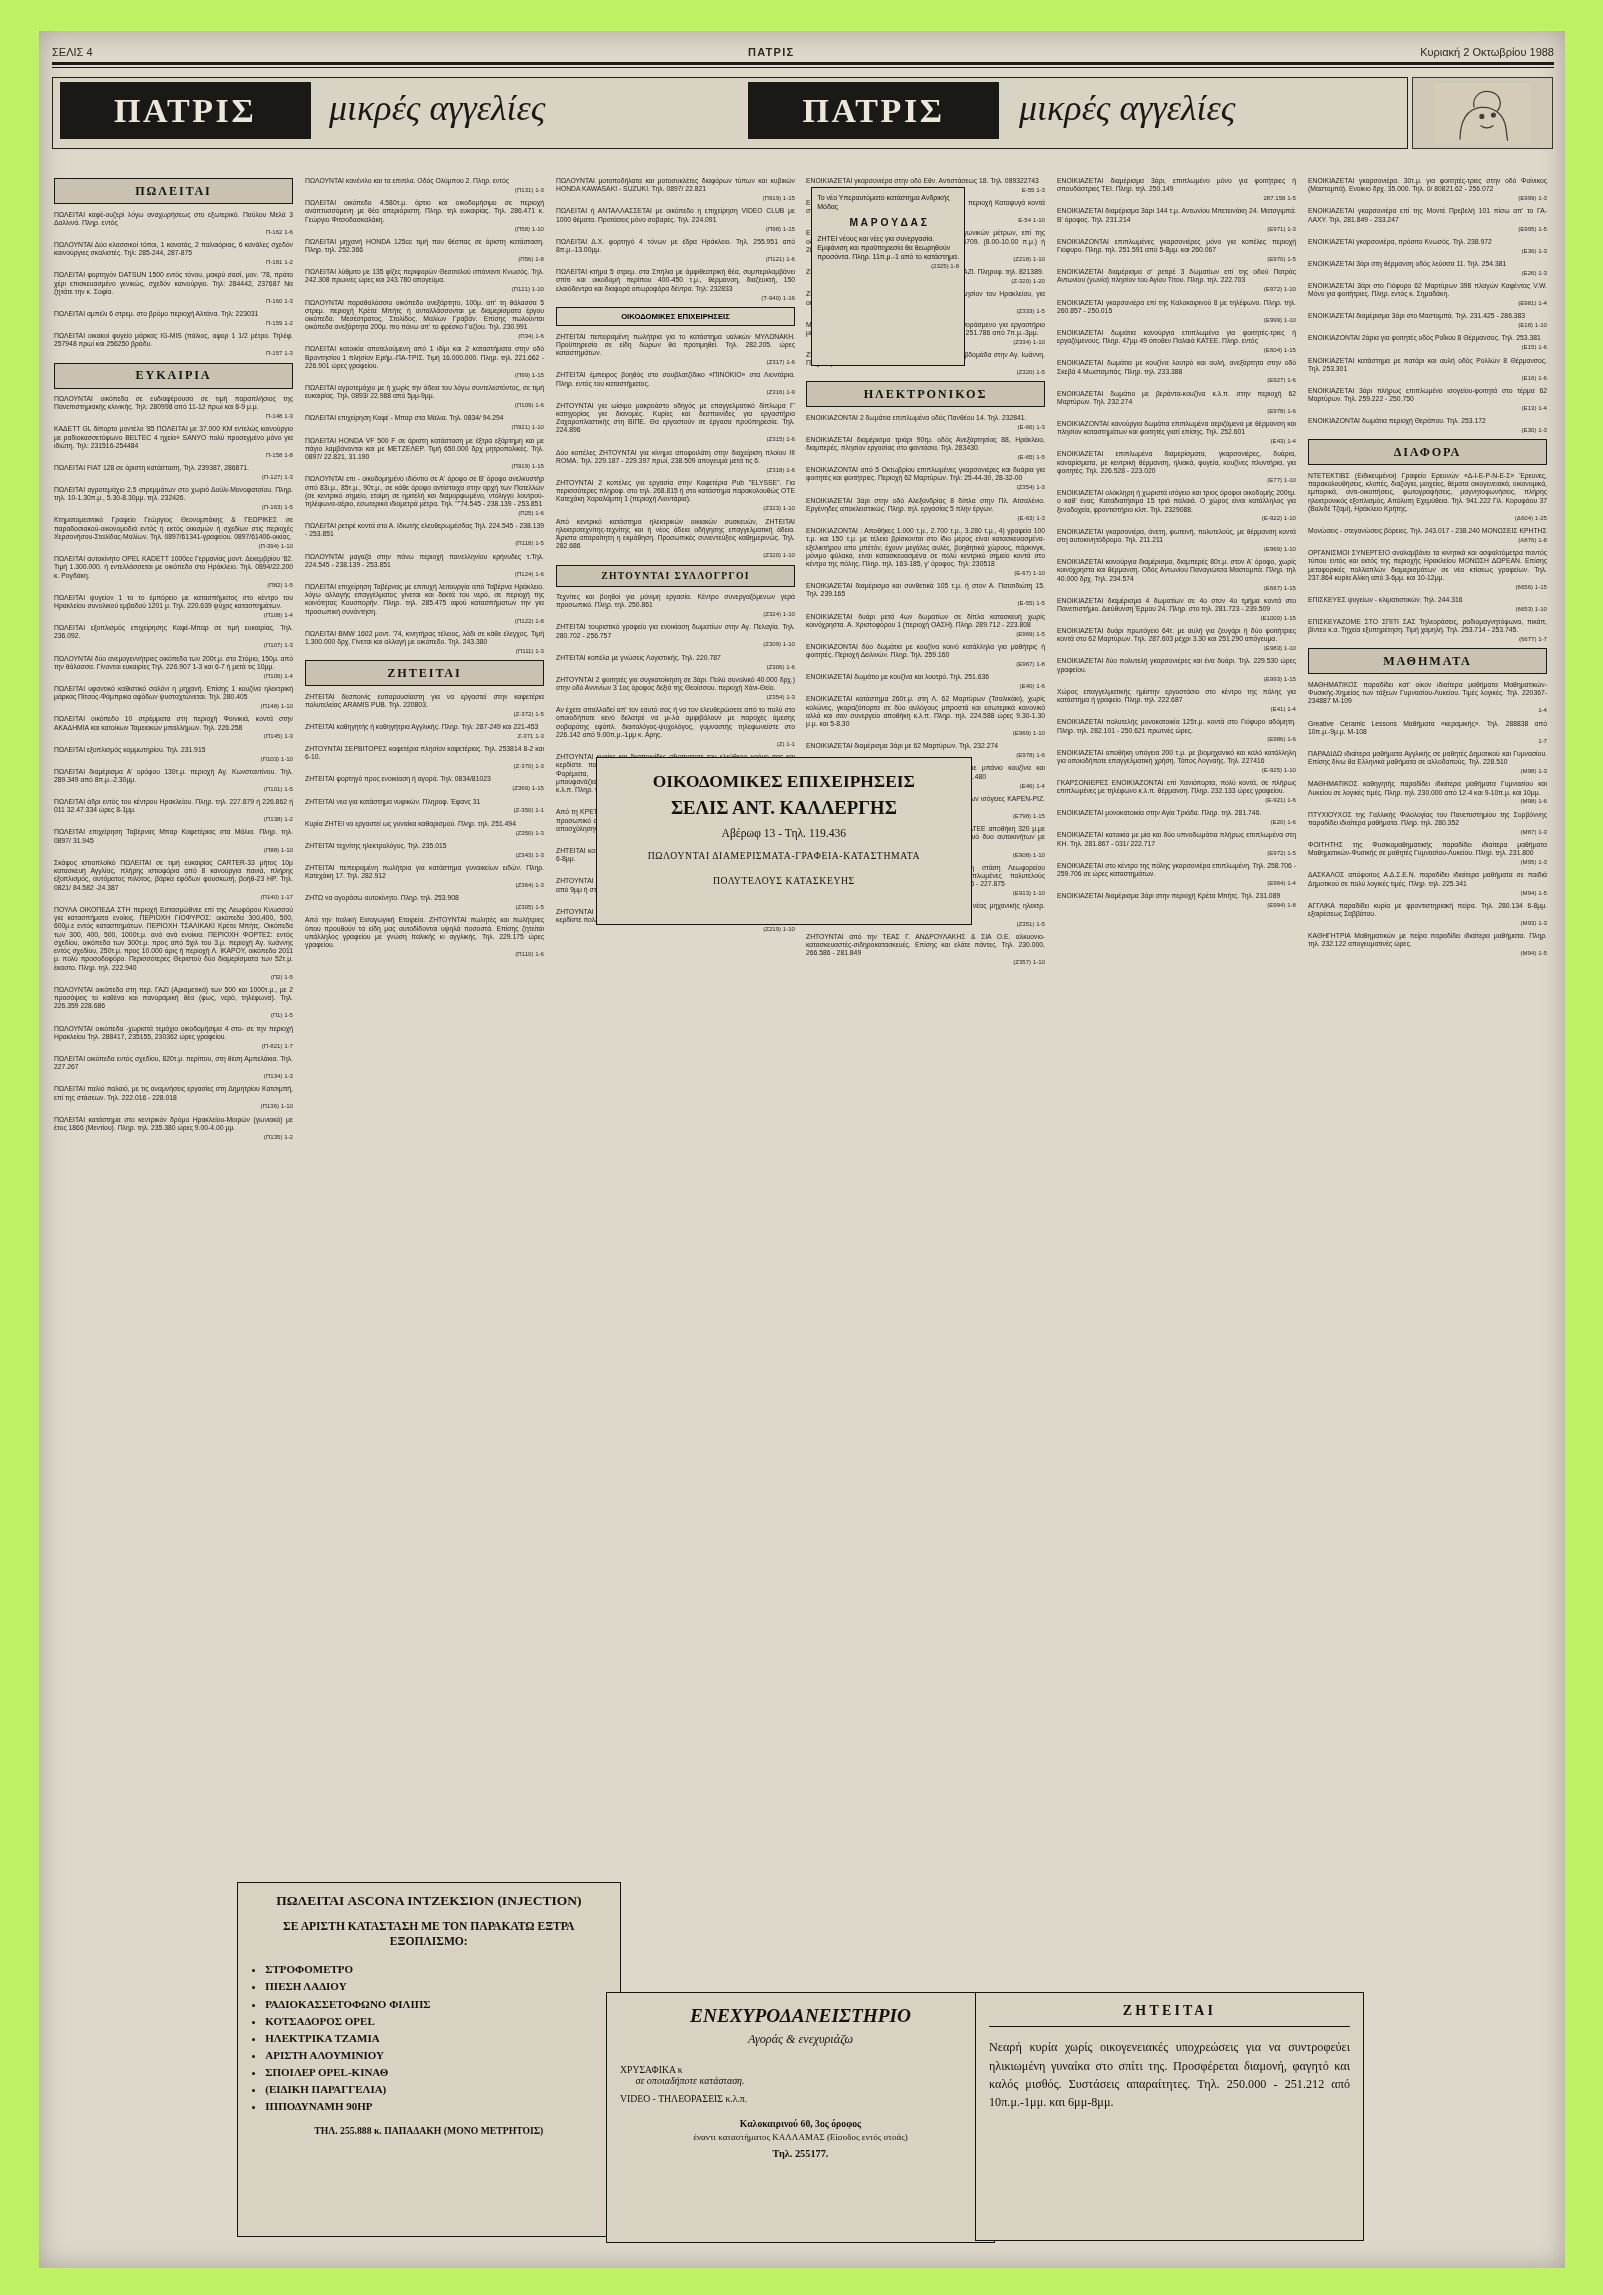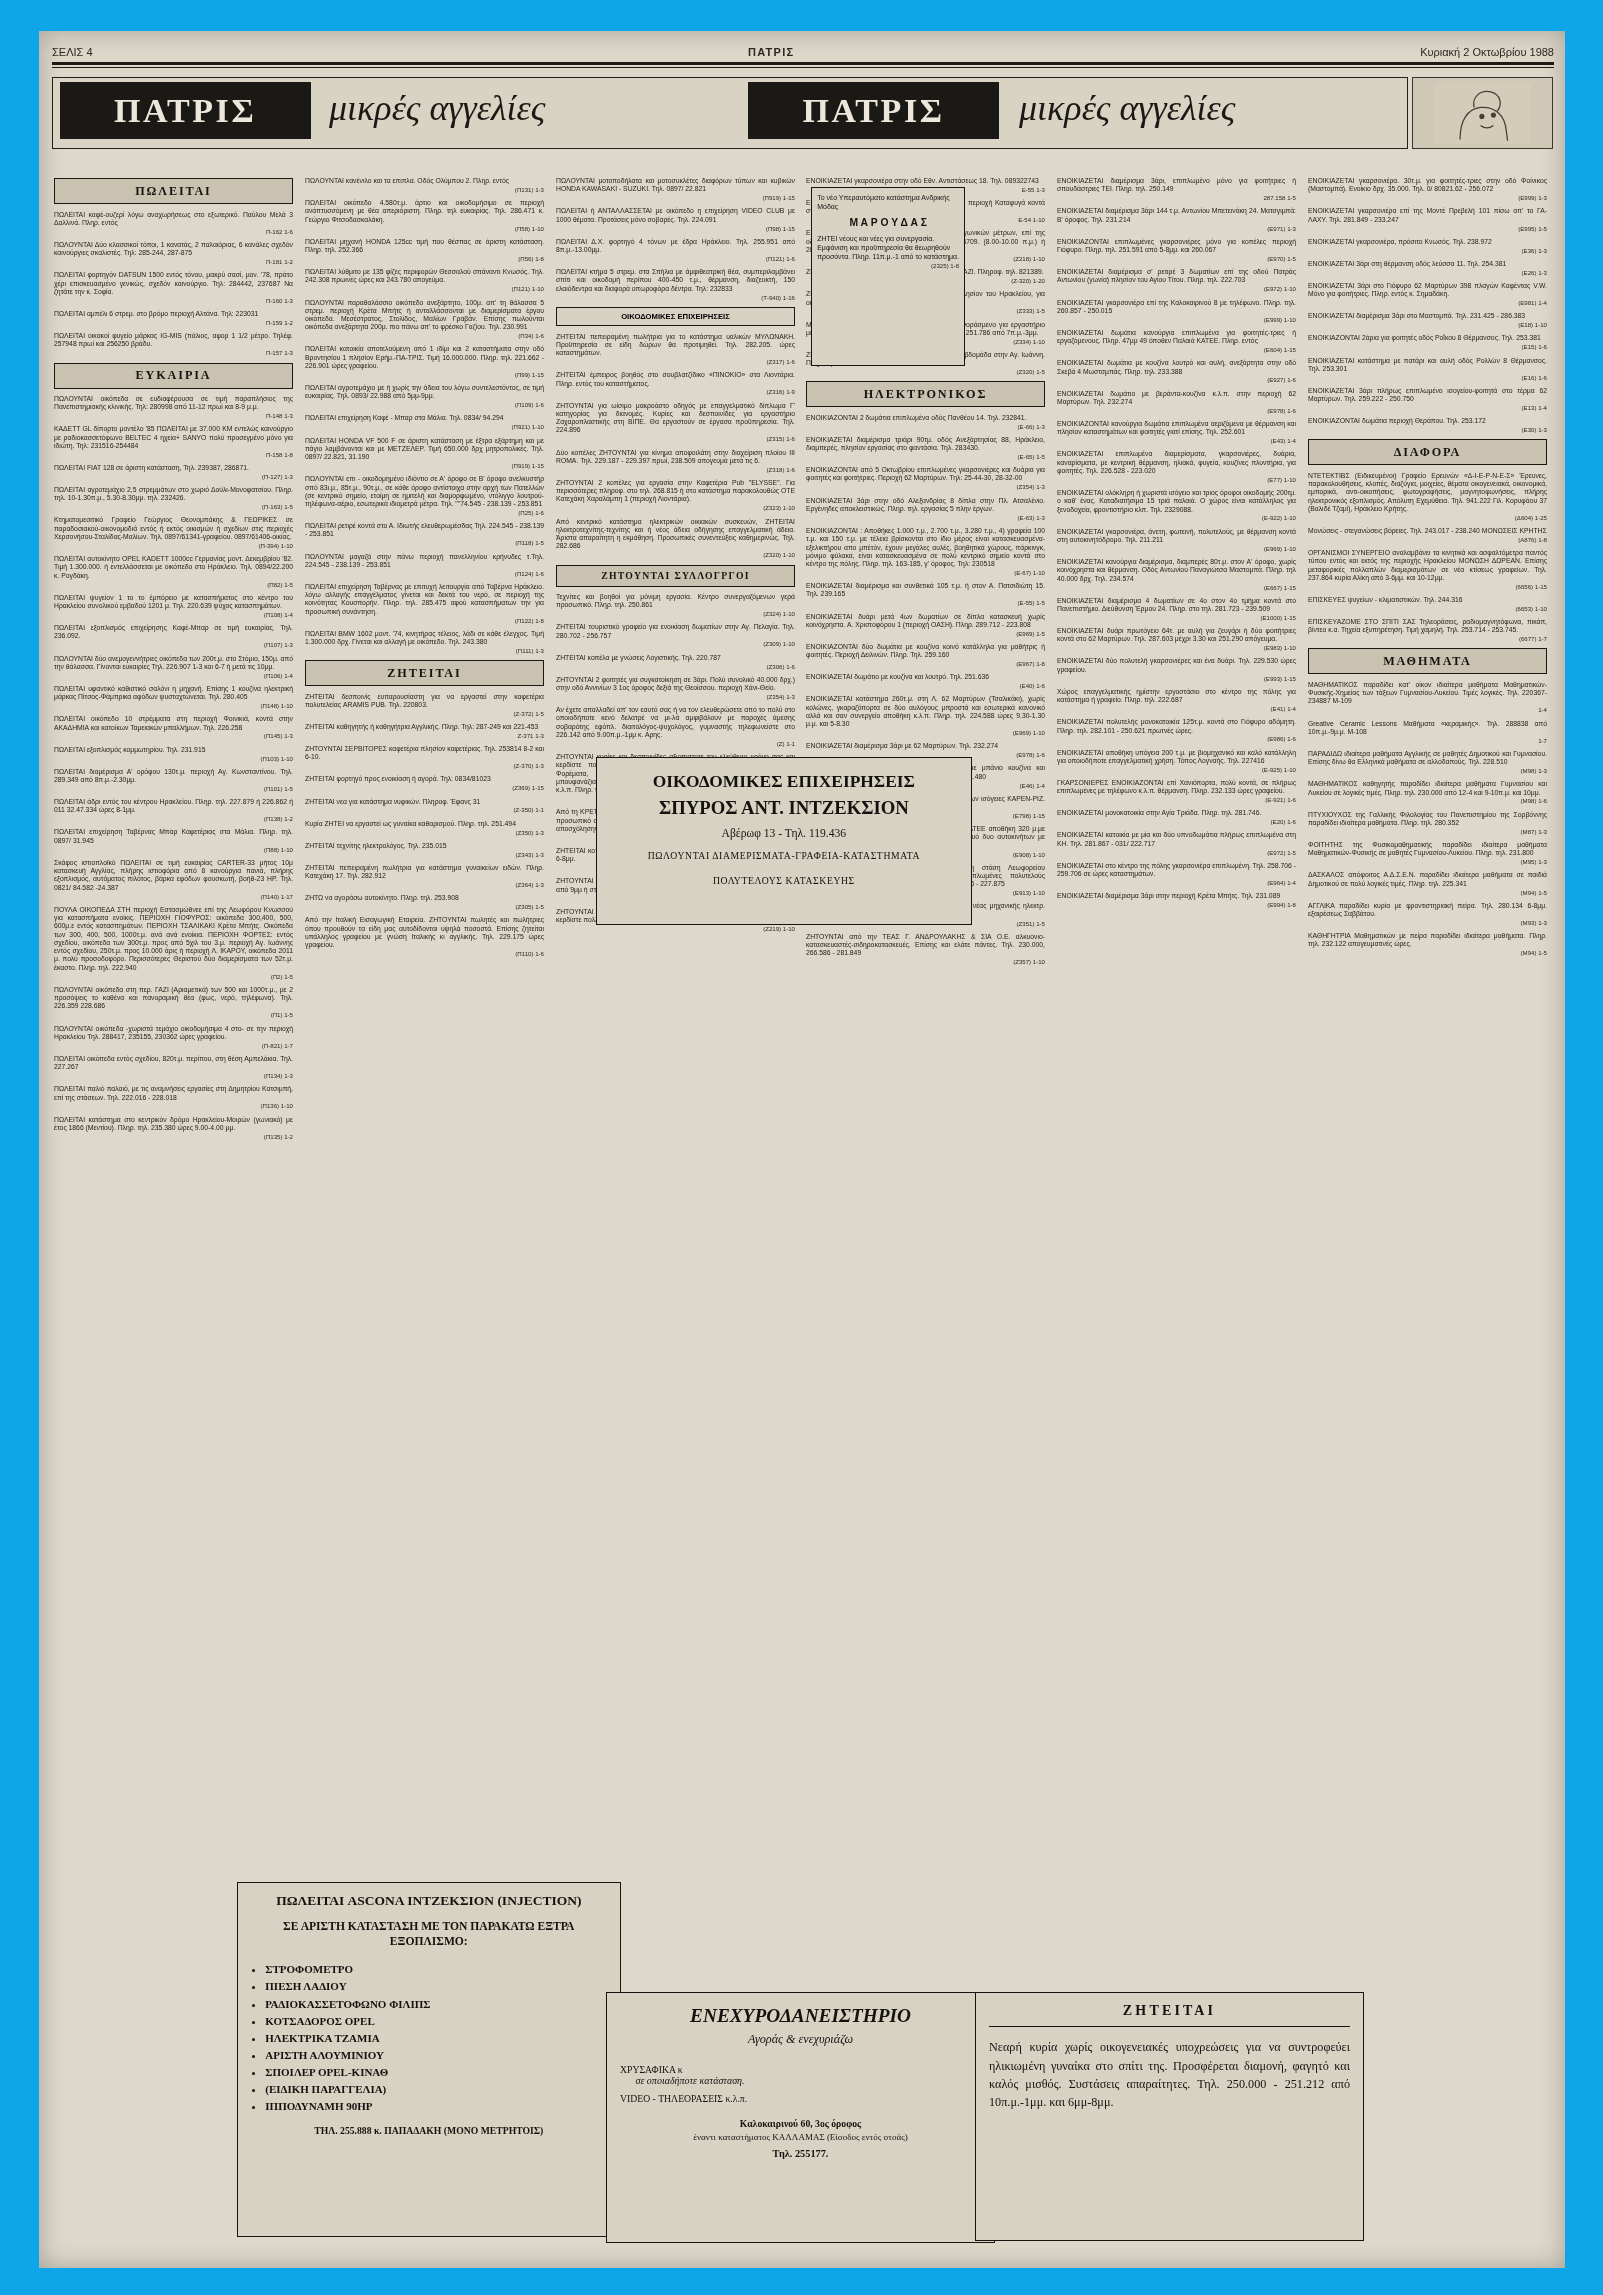--- a/index.html
+++ b/index.html
@@ -1,19 +1,19 @@
 <!DOCTYPE html>
 <html style="font-size:10.3px"><head>
 <meta charset="utf-8">
 <style>
   html,body{margin:0;padding:0;background:#b9b4a8;}
   body{font-family:"Liberation Sans", sans-serif;}
   #page{
     position:relative;width:1604px;height:2295px;
-    background:#0ea5e9;
+    background:#bef264;
     overflow:hidden;
   }
   #paper{
     position:absolute;left:39px;top:31px;width:1526px;height:2237px;
     background:#ded8ca;
     box-shadow:0 0 26px rgba(0,0,0,.25) inset;
   }
   
   .top-line{position:absolute;left:52px;top:46px;width:1502px;font-size:11px;color:#2a2722;}
   .top-left{position:absolute;left:0;top:0;}
@@ -253,21 +253,21 @@
         <div class="ad"><span>ΠΤΥΧΙΟΥΧΟΣ της Γαλλικής Φιλολογίας του Πανεπιστημίου της Σορβόννης παραδίδει ιδιαίτερα μαθήματα. Πληρ. τηλ. 280.352</span><span class="ref">(M87)  1-3</span></div>
         <div class="ad"><span>ΦΟΙΤΗΤΗΣ της Φυσικομαθηματικής παραδίδει ιδιαίτερα μαθήματα Μαθηματικών-Φυσικής σε μαθητές Γυμνασίου-Λυκείου. Πληρ. τηλ. 231.800</span><span class="ref">(M95)  1-3</span></div>
         <div class="ad"><span>ΔΑΣΚΑΛΟΣ απόφοιτος Α.Δ.Σ.Ε.Ν. παραδίδει ιδιαίτερα μαθήματα σε παιδιά Δημοτικού σε πολύ λογικές τιμές. Πληρ. τηλ. 225.341</span><span class="ref">(M94)  1-5</span></div>
         <div class="ad"><span>ΑΓΓΛΙΚΑ παραδίδει κυρία με φροντιστηριακή πείρα. Τηλ. 280.134 6-8μμ. εξαιρέσεως Σαββάτου.</span><span class="ref">(M93)  1-3</span></div>
         <div class="ad"><span>ΚΑΘΗΓΗΤΡΙΑ Μαθηματικών με πείρα παραδίδει ιδιαίτερα μαθήματα. Πληρ. τηλ. 232.122 απογευματινές ώρες.</span><span class="ref">(M94)  1-5</span></div>
       </div>
     </div>
 
   <div class="display" style="left:596px;top:757px;width:361px;height:148px;padding:9px 6.4px;">
     <div class="big" style="font-size:17.4px;margin-top:3.9px;">ΟΙΚΟΔΟΜΙΚΕΣ ΕΠΙΧΕΙΡΗΣΕΙΣ</div>
-    <div class="big" style="font-size:18.7px;margin-top:5.2px;">ΣΠΥΡΟΣ ΑΝΤ. ΙΝΤΖΕΚΣΙΟΝ</div>
+    <div class="big" style="font-size:18.7px;margin-top:5.2px;">ΣΕΛΙΣ ΑΝΤ. ΚΑΛΛΕΡΓΗΣ</div>
     <div style="font-size:11.6px;margin-top:7.7px;">Αβέρωφ 13 - Τηλ. 119.436</div>
     <div style="font-size:9.7px;margin-top:10.3px;letter-spacing:0.6px;">ΠΩΛΟΥΝΤΑΙ ΔΙΑΜΕΡΙΣΜΑΤΑ-ΓΡΑΦΕΙΑ-ΚΑΤΑΣΤΗΜΑΤΑ</div>
     <div style="font-size:9.7px;margin-top:14px;letter-spacing:0.6px;">ΠΟΛΥΤΕΛΟΥΣ ΚΑΤΑΣΚΕΥΗΣ</div>
   </div>
 
   <div class="display" style="left:811px;top:187px;width:142px;height:164px;padding:6.4px 5.2px;text-align:left;font-family:'Liberation Sans',sans-serif;font-size:7px;line-height:1.25;">
     <div>Το νέο Υπεραυτόματο κατάστημα Ανδρικής Μόδας</div>
     <div style="text-align:center;font-weight:bold;font-size:10.3px;margin:5.2px 0;">Μ Α Ρ Ο Υ Δ Α Σ</div>
     <div>ΖΗΤΕΙ νέους και νέες για συνεργασία. Εμφάνιση και προϋπηρεσία θα θεωρηθούν προσόντα. Πληρ. 11π.μ.-1 από το κατάστημα.</div>
     <div class="ref">(2325)  1-8</div>

